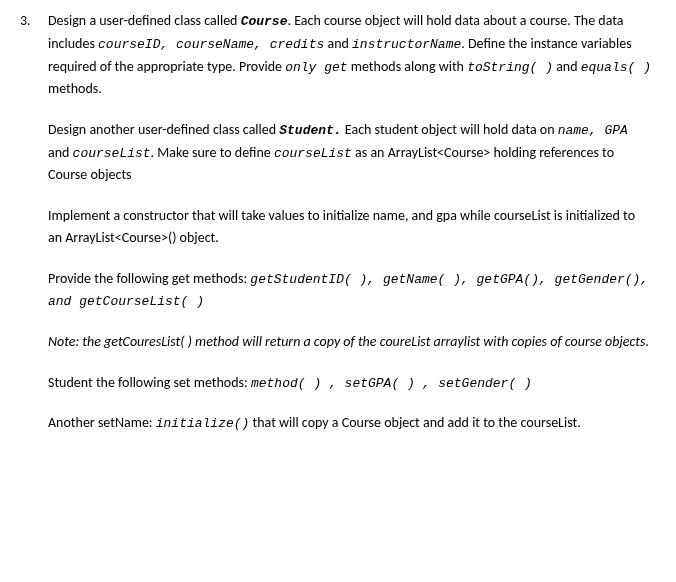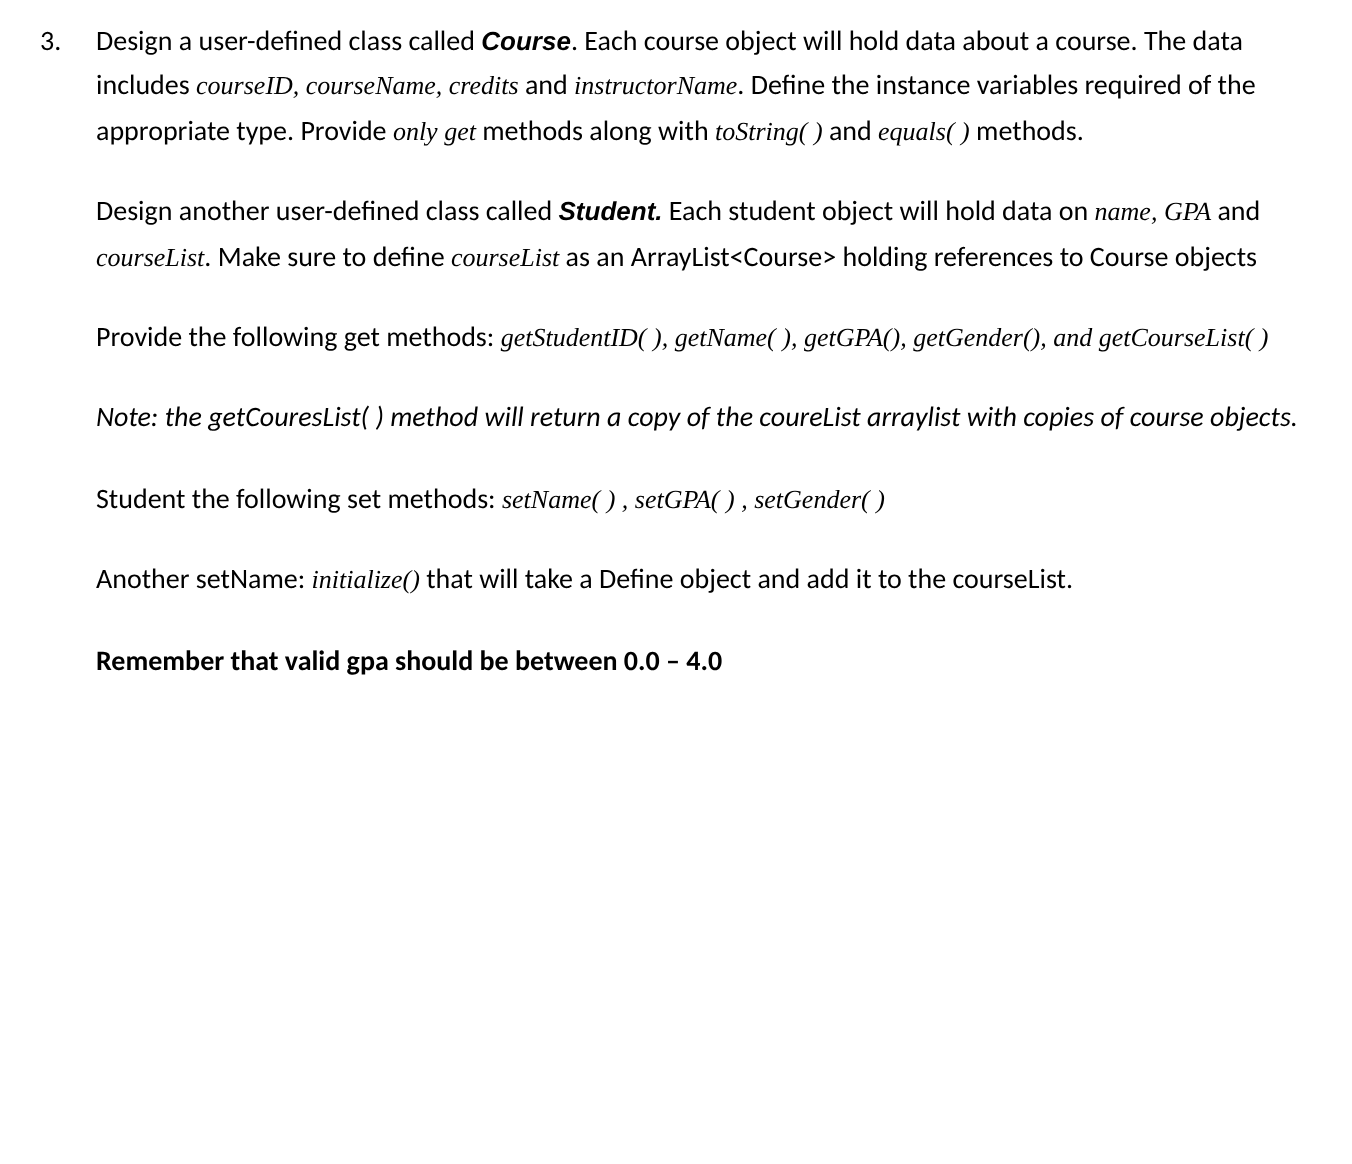--- a/index.html
+++ b/index.html
@@ -24,27 +24,27 @@
       min-width: 28px;
       padding-right: 8px;
     }
     .content {
       flex: 1;
     }
     .para {
       margin-bottom: 18px;
     }
     .mono-bold-italic {
-      font-family: Liberation Sans, sans-serif;
+      font-family: Liberation Mono, monospace;
       font-weight: bold;
       font-style: italic;
       font-size: 13px;
     }
     .mono-italic {
-      font-family: Liberation Serif, serif;
+      font-family: Liberation Mono, monospace;
       font-style: italic;
       font-size: 13px;
     }
     .italic {
       font-style: italic;
     }
     .bold {
       font-weight: bold;
     }
   </style>
@@ -56,35 +56,35 @@
   <div class="content">
 
     <div class="para">
       <span>Design a user-defined class called </span><span class="mono-bold-italic">Course</span><span>. Each course object will hold data about a course. The data includes </span><span class="mono-italic">courseID, courseName, credits</span><span> and </span><span class="mono-italic">instructorName</span><span>. Define the instance variables required of the appropriate type. Provide </span><span class="mono-italic">only get</span><span> methods along with </span><span class="mono-italic">toString( )</span><span> and </span><span class="mono-italic">equals( )</span><span> methods.</span>
     </div>
 
     <div class="para">
       <span>Design another user-defined class called </span><span class="mono-bold-italic">Student.</span><span> Each student object will hold data on </span><span class="mono-italic">name, GPA</span><span> and </span><span class="mono-italic">courseList</span><span>. Make sure to define </span><span class="mono-italic">courseList</span><span> as an ArrayList&lt;Course&gt; holding references to Course objects</span>
     </div>
 
+    <div class="para">
+      <span>Implement a constructor that will take values to initialize name, and gpa while courseList is initialized to an ArrayList&lt;Course&gt;() object.</span>
+    </div>
 
     <div class="para">
       <span>Provide the following get methods: </span><span class="mono-italic">getStudentID( ), getName( ), getGPA(), getGender(), and getCourseList( )</span>
     </div>
 
     <div class="para italic">
       <span>Note: the getCouresList( ) method will return a copy of the coureList arraylist with copies of course objects.</span>
     </div>
 
     <div class="para">
-      <span>Student the following set methods: </span><span class="mono-italic">setName( ) , setGPA( ) , setGender( )</span>
+      <span>Student the following set methods: </span><span class="mono-italic">method( ) , setGPA( ) , setGender( )</span>
     </div>
 
     <div class="para">
-      <span>Another setName: </span><span class="mono-italic">initialize()</span><span> that will take a Define object and add it to the courseList.</span>
+      <span>Another setName: </span><span class="mono-italic">initialize()</span><span> that will copy a Course object and add it to the courseList.</span>
     </div>
 
-    <div class="para bold">
-      <span>Remember that valid gpa should be between 0.0 – 4.0</span>
-    </div>
 
   </div>
 </div>
 
 </body></html>

